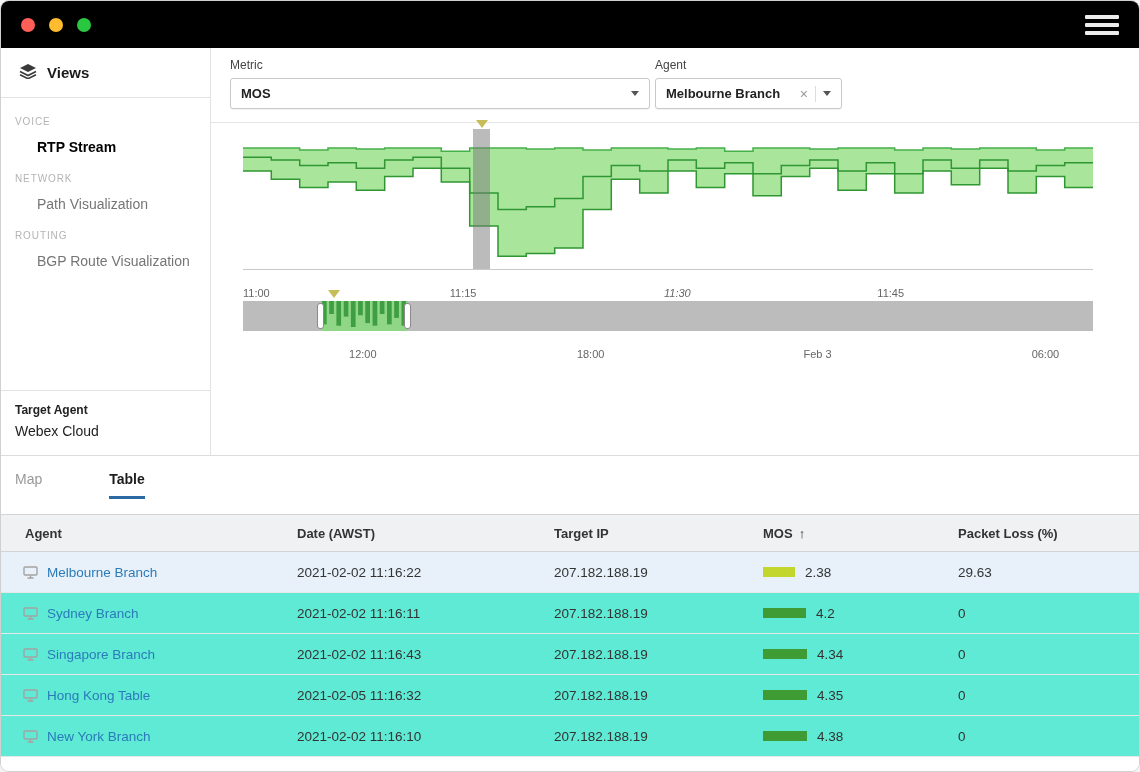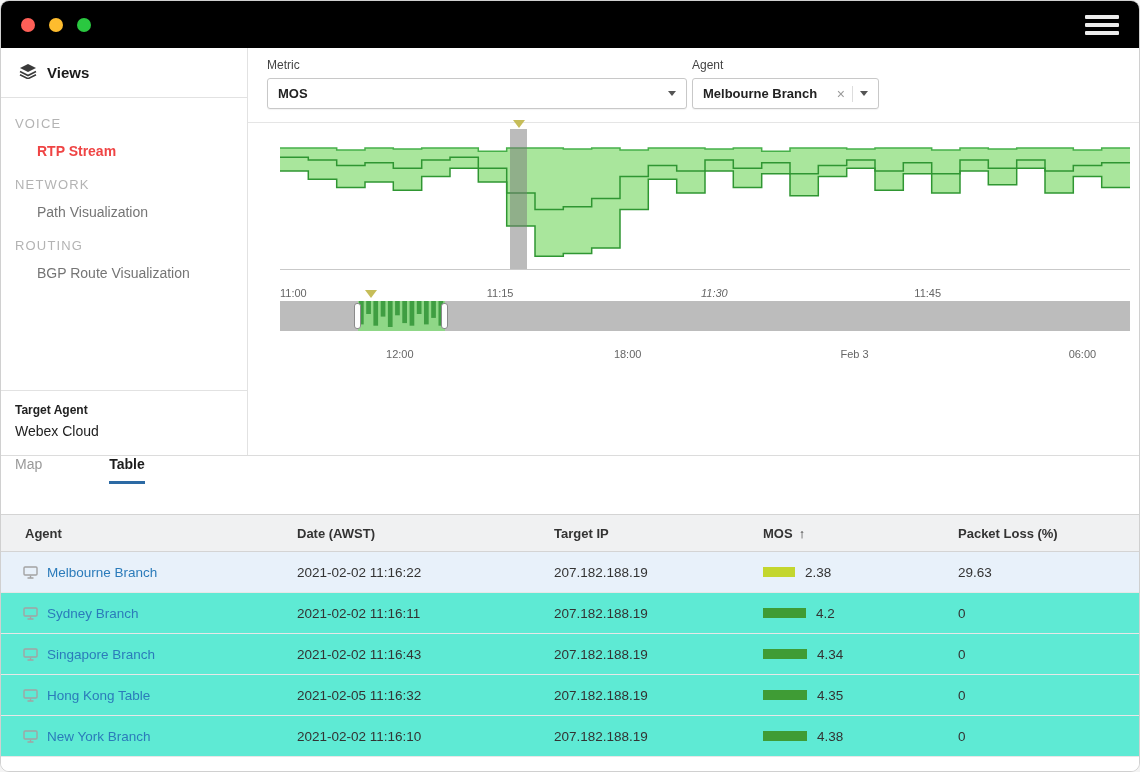--- a/index.html
+++ b/index.html
@@ -11,25 +11,25 @@
   .titlebar { height:47px; background:#000; display:flex; align-items:center; padding:0 20px; flex:0 0 auto; }
   .light { width:14px; height:14px; border-radius:50%; margin-right:14px; }
   .light.red { background:#ff5f57; }
   .light.yellow { background:#febc2e; }
   .light.green { background:#2ac840; }
   .hamburger { margin-left:auto; width:34px; display:flex; flex-direction:column; gap:4px; cursor:pointer; }
   .hamburger span { display:block; height:4px; background:#ededed; border-radius:1px; }
 
   
   .upper { display:flex; height:408px; border-bottom:1px solid #dcdcdc; flex:0 0 auto; }
-  .sidebar { width:247px; flex:0 0 auto; border-right:1px solid #e2e2e2; display:flex; flex-direction:column; background:#fff; }
+  .sidebar { width:210px; flex:0 0 auto; border-right:1px solid #e2e2e2; display:flex; flex-direction:column; background:#fff; }
   .views-header { height:50px; display:flex; align-items:center; gap:10px; padding-left:18px; border-bottom:1px solid #e2e2e2; font-weight:bold; font-size:15px; color:#1a1a1a; }
-  .section-label { margin:18px 0 0 14px; font-size:13px; color:#b3b3b3; letter-spacing:.09em; }
+  .section-label { margin:18px 0 0 14px; font-size:10px; color:#b3b3b3; letter-spacing:.09em; }
   .side-item { margin:12px 0 0 36px; font-size:14px; color:#757575; cursor:pointer; }
-  .side-item.active { color:#ef4444; font-weight:bold; }
+  .side-item.active { color:#000000; font-weight:bold; }
   .target-block { margin-top:auto; border-top:1px solid #e2e2e2; padding:12px 14px 16px; }
   .target-label { font-size:12px; font-weight:bold; color:#222; }
   .target-value { font-size:14px; color:#222; margin-top:6px; }
 
   .main { flex:1; display:flex; flex-direction:column; }
   .controls { height:75px; border-bottom:1px solid #e5e5e5; display:flex; padding:10px 0 0 19px; flex:0 0 auto; }
   .control label { display:block; font-size:12px; color:#444; margin-bottom:6px; }
   .select { height:31px; border:1px solid #c8c8c8; border-radius:3px; background:#fff; display:flex; align-items:center; padding:0 10px; font-size:13px; font-weight:bold; color:#222; box-shadow:0 1px 1px rgba(0,0,0,.05); cursor:pointer; }
   .control.metric { width:412px; }
   .control.metric .select { width:420px; }
@@ -51,21 +51,21 @@
   #chart-marker { top:-18px; }
   #x-ticks, #brush-ticks { position:relative; margin-left:32px; width:850px; height:17px; font-size:11px; color:#666; }
   .tick { position:absolute; top:17px; white-space:nowrap; }
   #brush { position:relative; margin:14px 0 0 32px; width:850px; height:30px; background:#bcbcbc; }
   #brush-selection { position:absolute; top:0; bottom:0; overflow:hidden; }
   .brush-handle { position:absolute; top:2px; width:7px; height:26px; background:#fdfdfd; border:1px solid #8a8a8a; border-radius:3px; cursor:ew-resize; z-index:2; }
   #brush-marker { top:-11px; }
 
   
   .lower { flex:1; background:#fff; }
-  .tabs { height:58px; display:flex; align-items:flex-start; gap:37px; padding-left:14px; }
+  .tabs { height:58px; display:flex; align-items:center; gap:37px; padding-left:14px; }
   .tab { font-size:14px; color:#999; padding-bottom:12px; cursor:pointer; }
   .tab.active { color:#1c1c1c; font-weight:bold; border-bottom:3px solid #2c6aa4; padding-bottom:9px; margin-left:30px; }
   .thead { display:grid; grid-template-columns:272px 257px 209px 195px 1fr; height:38px; align-items:center; background:#f0f1f2; border-top:1px solid #d4d4d4; border-bottom:1px solid #d4d4d4; font-size:13px; font-weight:bold; color:#333; }
   .thead .cell, .trow .cell { padding-left:24px; }
   .sort-arrow { font-weight:bold; color:#222; margin-left:6px; }
   .trow { display:grid; grid-template-columns:272px 257px 209px 195px 1fr; height:41px; align-items:center; border-bottom:1px solid #e7e7e7; font-size:13.5px; color:#333; background:#5eead4; cursor:pointer; }
   .trow.selected { background:#e8f1fa; }
   .agent-cell { display:flex; align-items:center; gap:9px; padding-left:22px !important; }
   .agent-link { color:#2b7bba; cursor:pointer; }
   .mos-cell { display:flex; align-items:center; gap:10px; }

